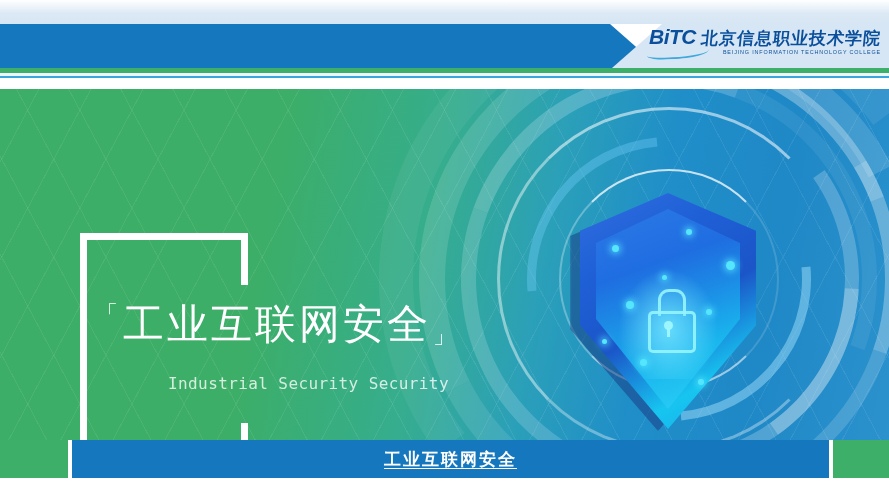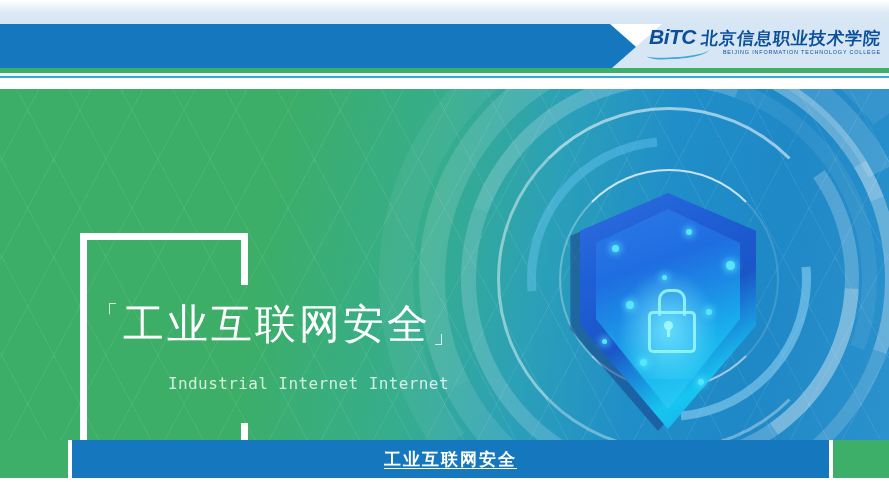--- a/index.html
+++ b/index.html
@@ -179,21 +179,21 @@
       <div class="f-left"></div>
 
       <div class="f-r1"></div>
       <div class="f-r2"></div>
     </div>
 
     <div class="titleblock">
       <div class="t-main">
         <span class="brk brk-l">「</span><span>工业互联网安全</span><span class="brk brk-r">」</span>
       </div>
-      <div class="t-sub">Industrial Internet Internet</div>
+      <div class="t-sub">Industrial Security Security</div>
     </div>
   </div>
 
   <div class="bottom">
     <div class="b-green-l"></div>
     <div class="b-green-r"></div>
     <div class="b-blue">
       <div class="b-text">工业互联网安全</div>
     </div>
   </div>

